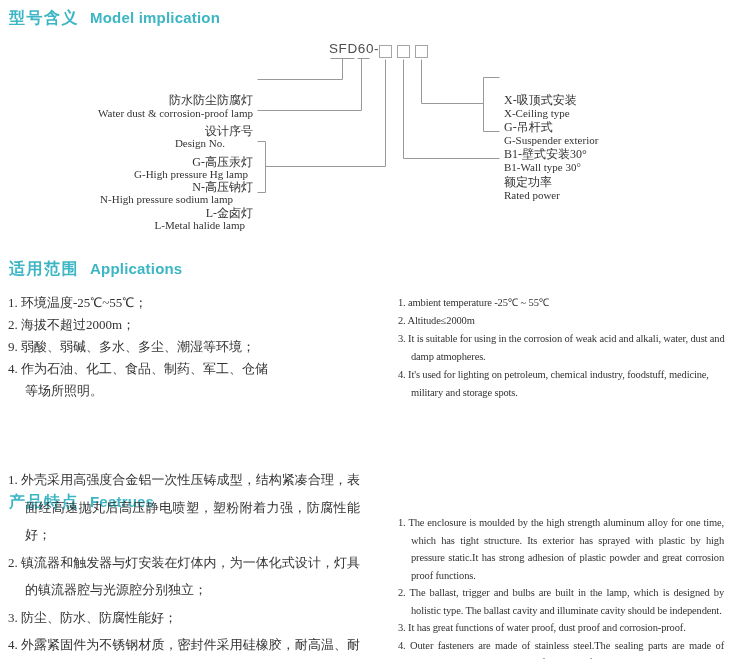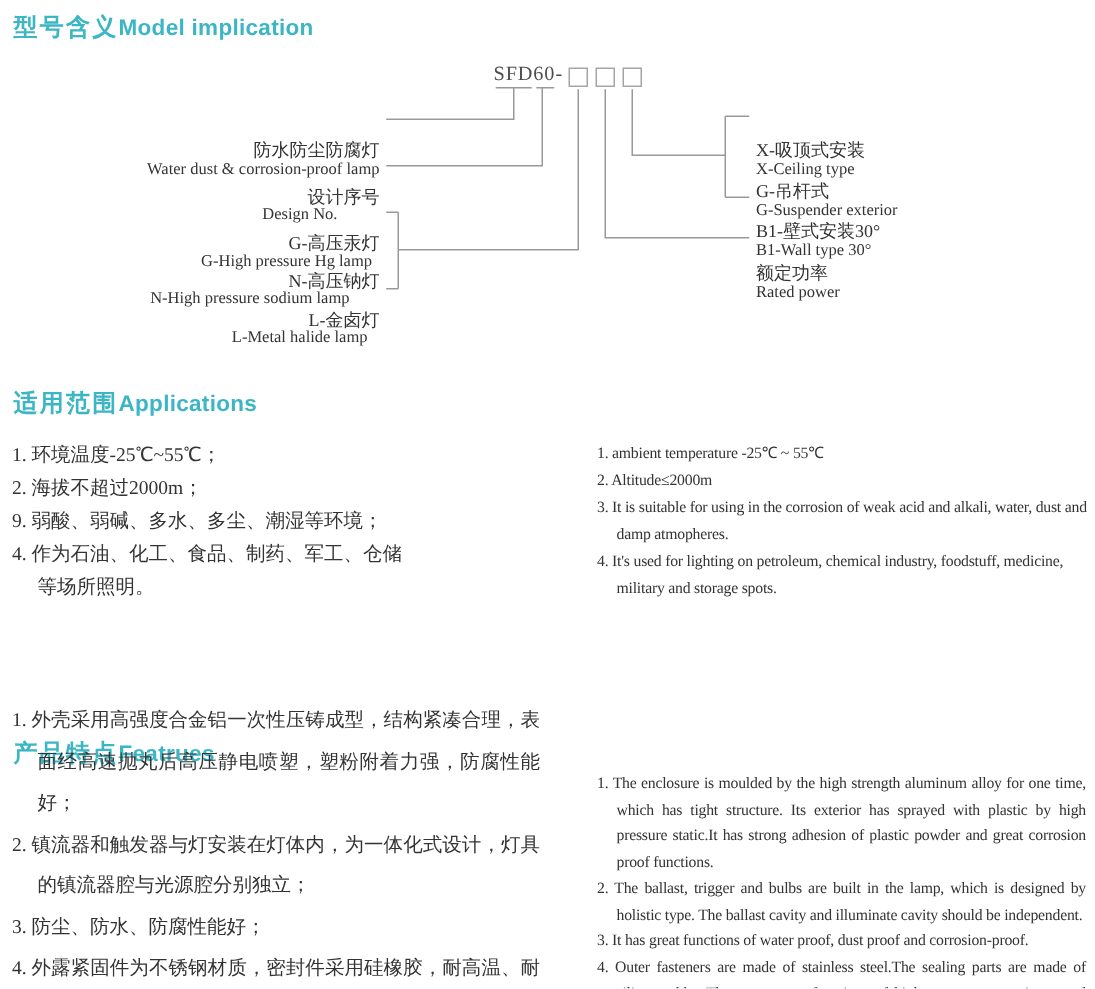--- a/index.html
+++ b/index.html
@@ -2,32 +2,32 @@
 <html><head>
 <meta charset="utf-8">
 <style>
   html,body { margin:0; padding:0; background:#ffffff; }
   .page {
     position:relative; width:730px; height:659px; background:#fff;
     font-family:"Liberation Serif", serif; color:#333; overflow:hidden;
   }
   
   .heading {
-    position:absolute; left:9px; display:flex; align-items:baseline;
+    position:absolute; left:9px; display:flex; gap:11px; align-items:baseline;
     font-family:"Liberation Sans", sans-serif; font-weight:bold; color:#3cb6c4;
     white-space:nowrap;
   }
   .heading .h-cn { font-size:16px; letter-spacing:1.5px; }
   .heading .h-en { font-size:15px; letter-spacing:0.2px; }
 
   
   .dg-svg { position:absolute; left:0; top:0; }
   .model-code {
     position:absolute; left:329px; top:41px;
-    font-family:Liberation Serif, serif; font-size:13.5px;
+    font-family:Liberation Sans, sans-serif; font-size:13.5px;
     color:#4d4d4d; letter-spacing:0.6px; white-space:nowrap;
   }
   .mbox { position:absolute; top:45px; width:11px; height:11px; border:1px solid #a5a5a5; background:#fff; }
   .dg-label { position:absolute; white-space:nowrap; line-height:14px;margin-top:21px; }
   .dg-cn { font-size:12px; color:#333; }
   .dg-en { font-size:11px; color:#333; }
 
   
   .list { position:absolute; }
   .li { padding-left:17px; text-indent:-17px; }

